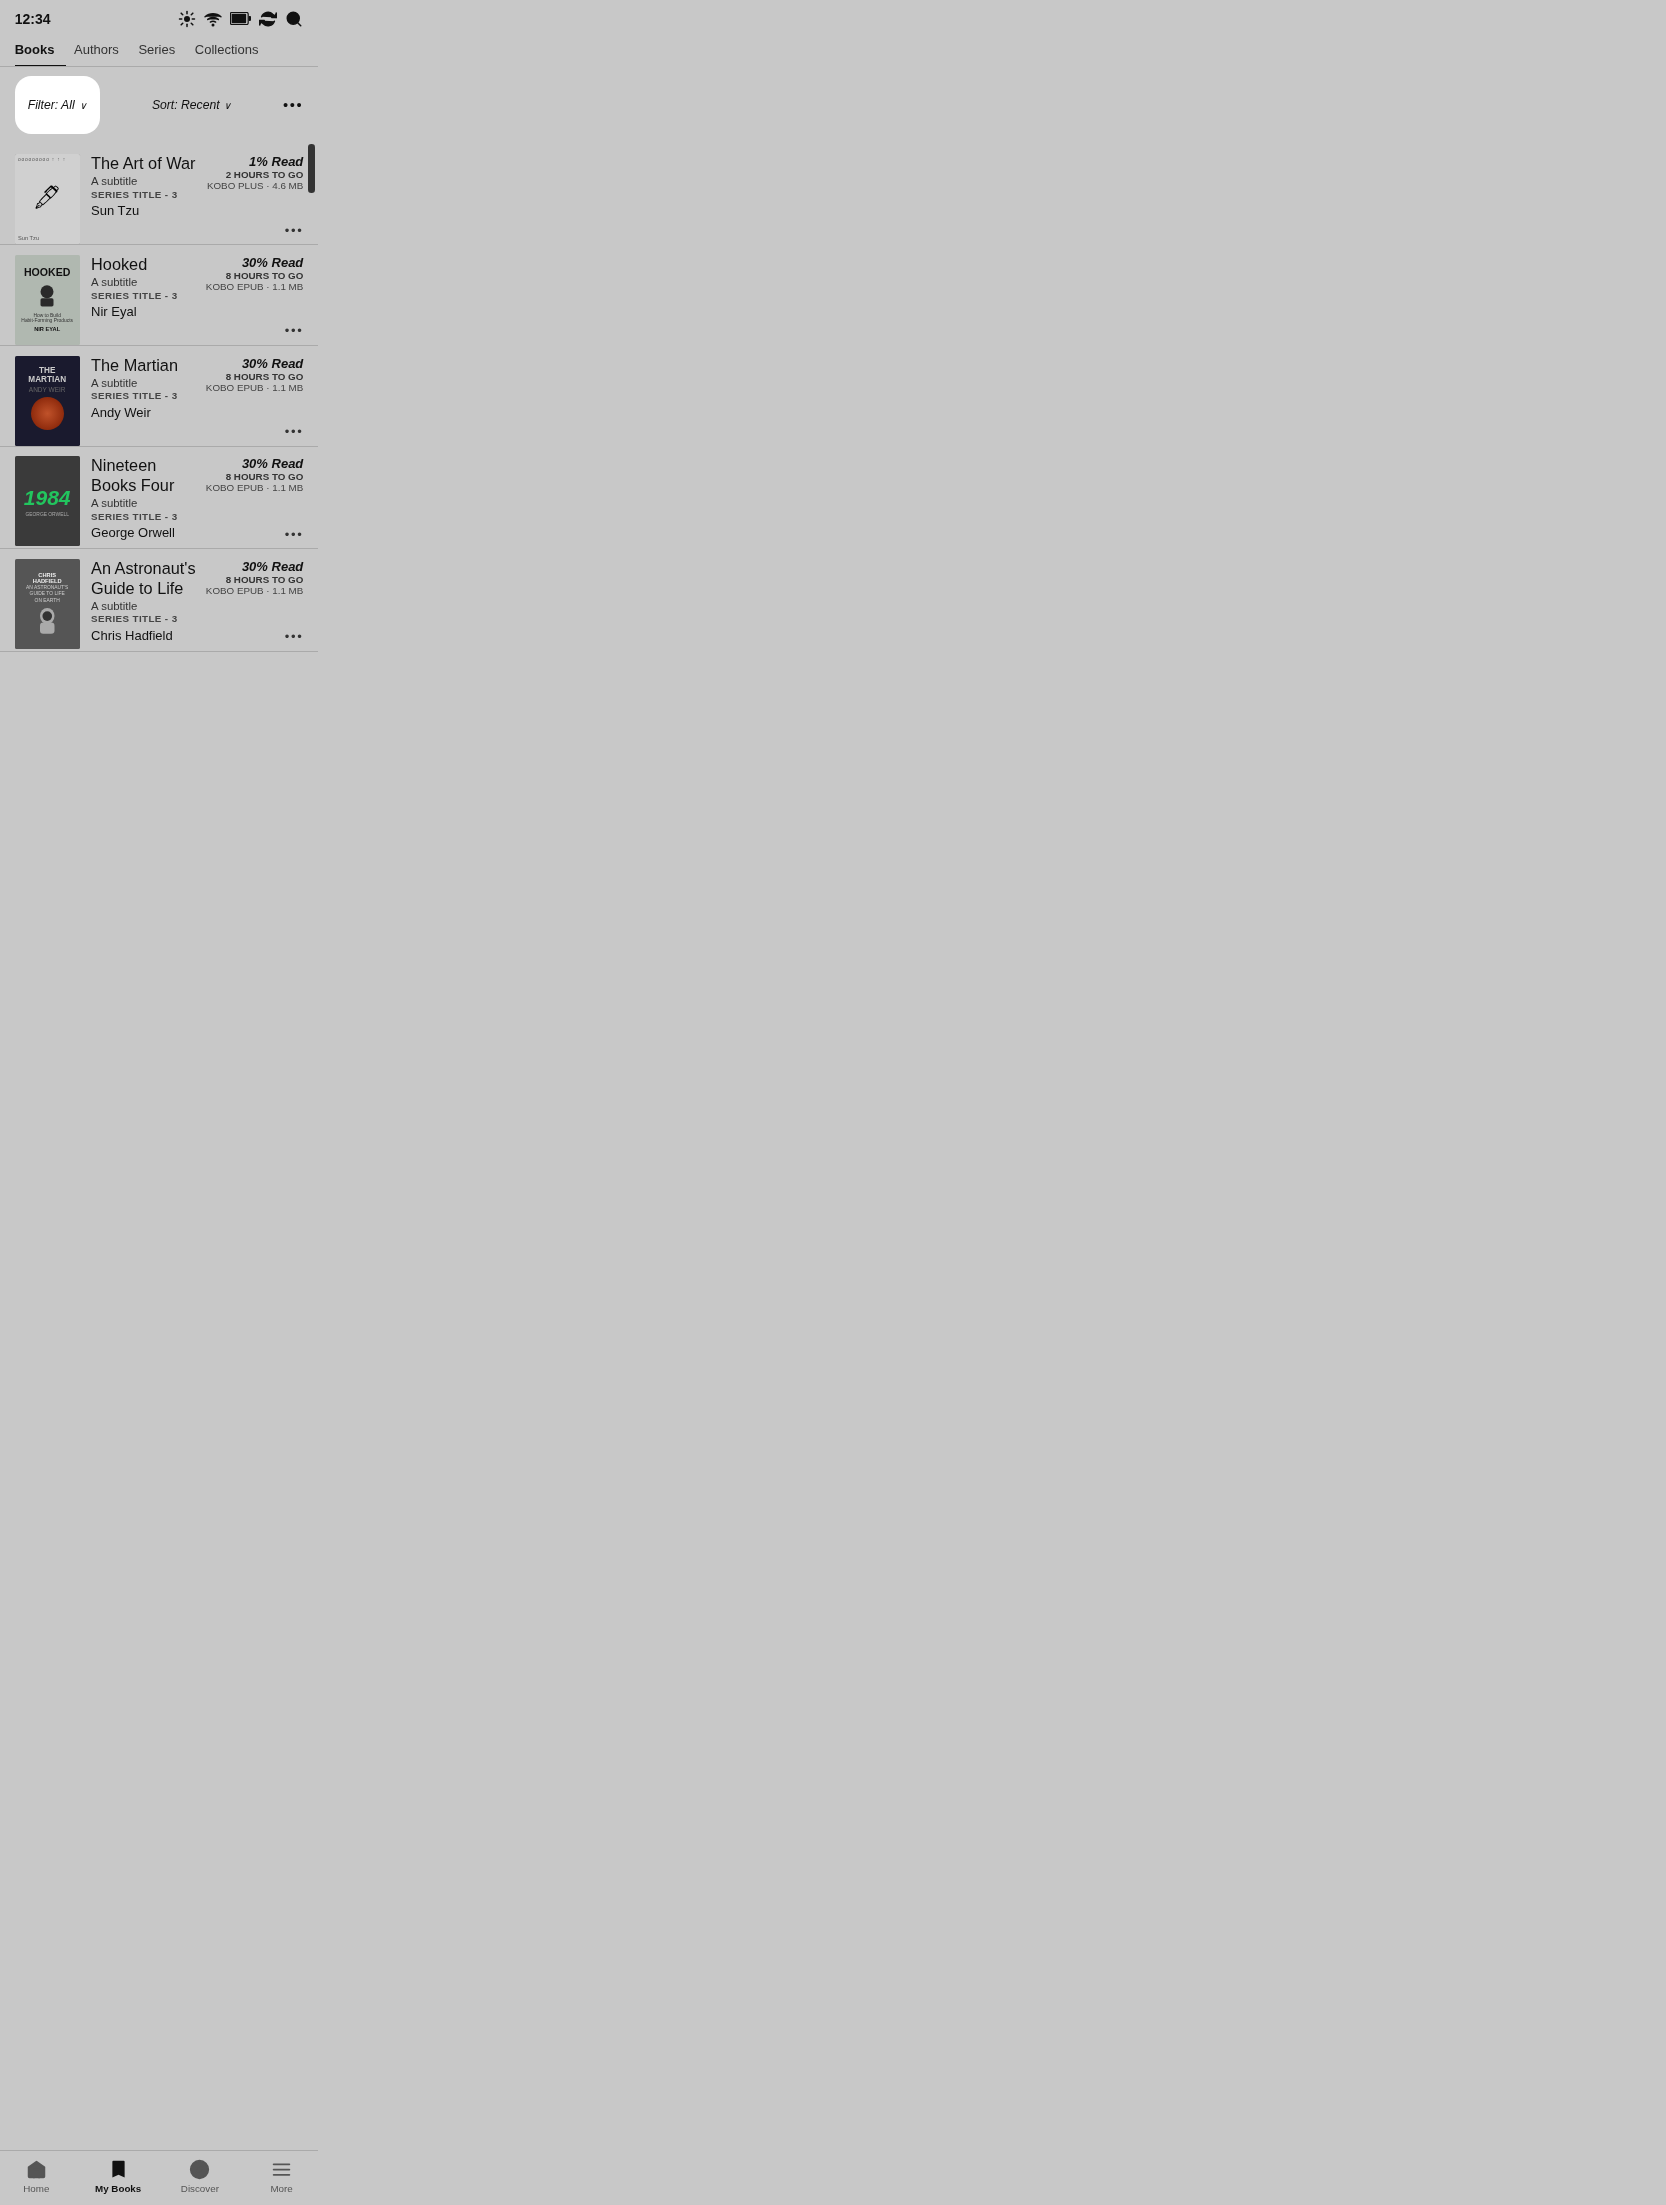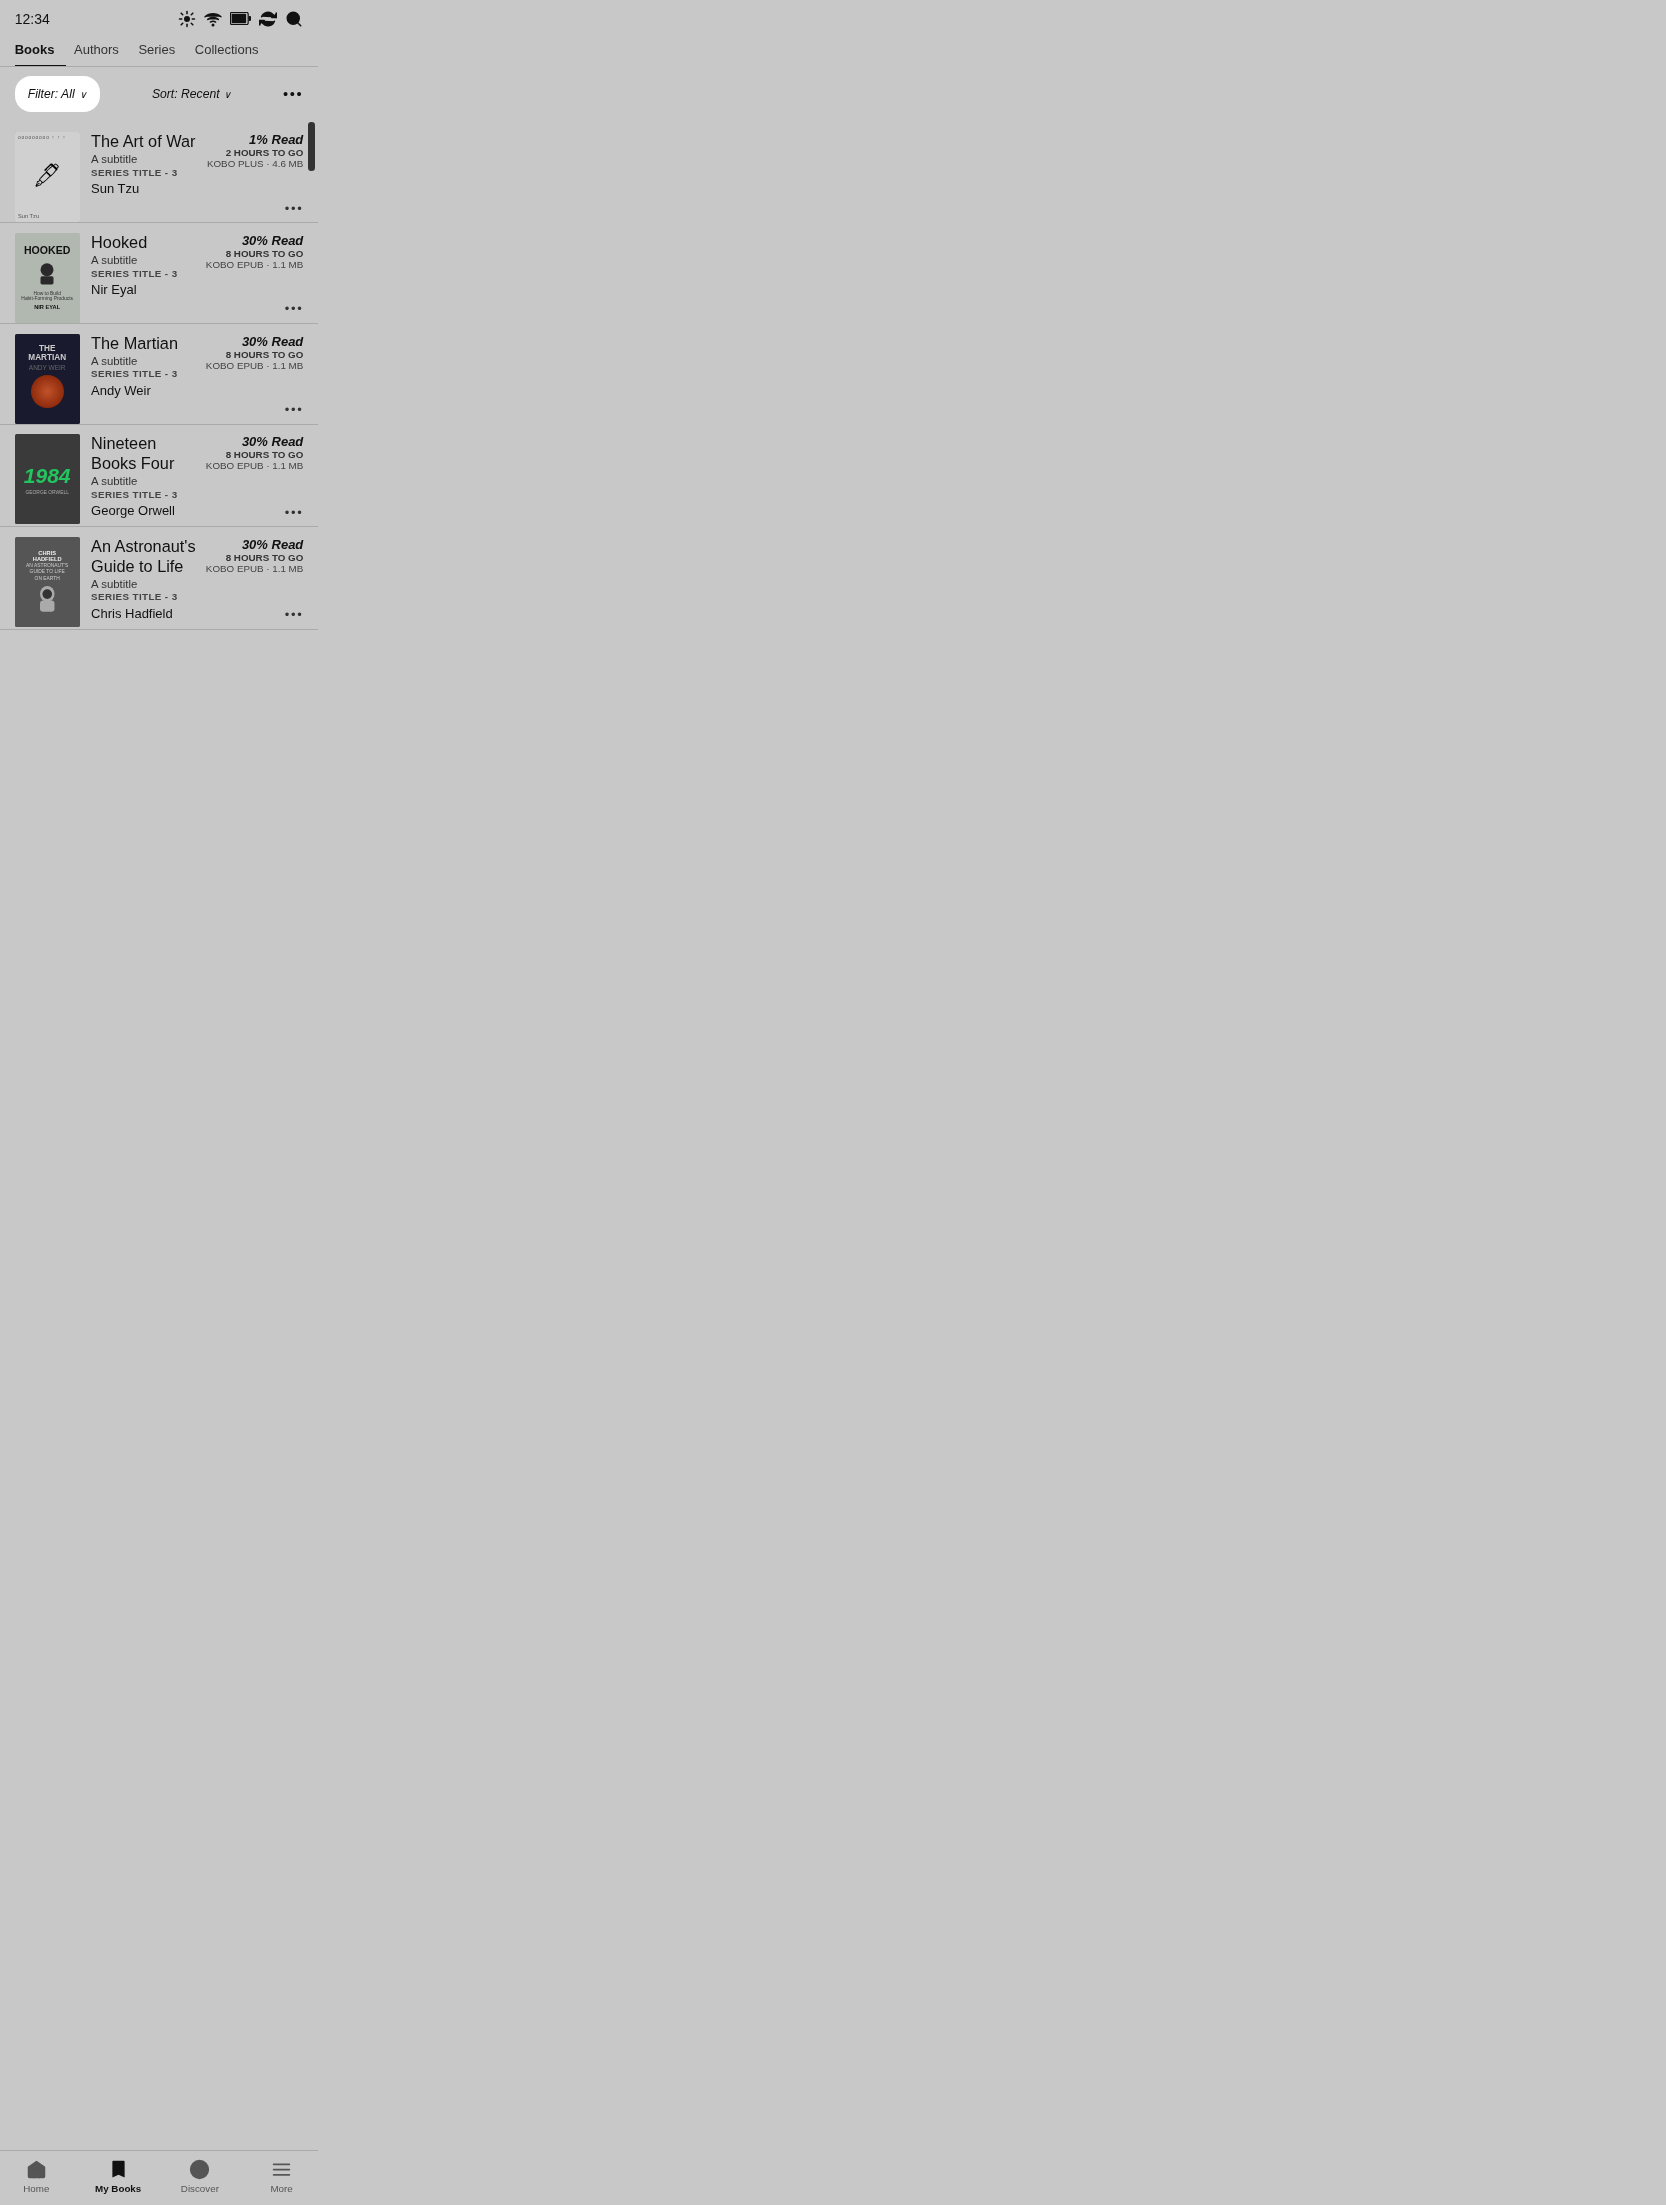--- a/index.html
+++ b/index.html
@@ -16,21 +16,21 @@
     
     .status-bar {
       display: flex;
       justify-content: space-between;
       align-items: center;
       padding: 9.8px 14.7px 6.5px 14.7px;
       background: #c8c8c8;
     }
     .status-time {
       font-size: 14px;
-      font-weight: 400;
+      font-weight: 700;
       color: #111;
     }
     .status-icons {
       display: flex;
       align-items: center;
       gap: 8.2px;
     }
     .status-icons svg {
       fill: #111;
     }
@@ -70,21 +70,21 @@
       display: flex;
       align-items: center;
       justify-content: space-between;
       padding: 9.8px 14.7px;
       background: #c8c8c8;
     }
     .filter-btn {
       background: white;
       border: none;
       border-radius: 16.3px;
-      padding: 11px 13px;
+      padding: 22px 13px;
       font-size: 12.2px;
       font-style: italic;
       display: flex;
       align-items: center;
       gap: 4.9px;
       cursor: pointer;
       color: #111;
       font-family: inherit;
     }
     .sort-btn {

